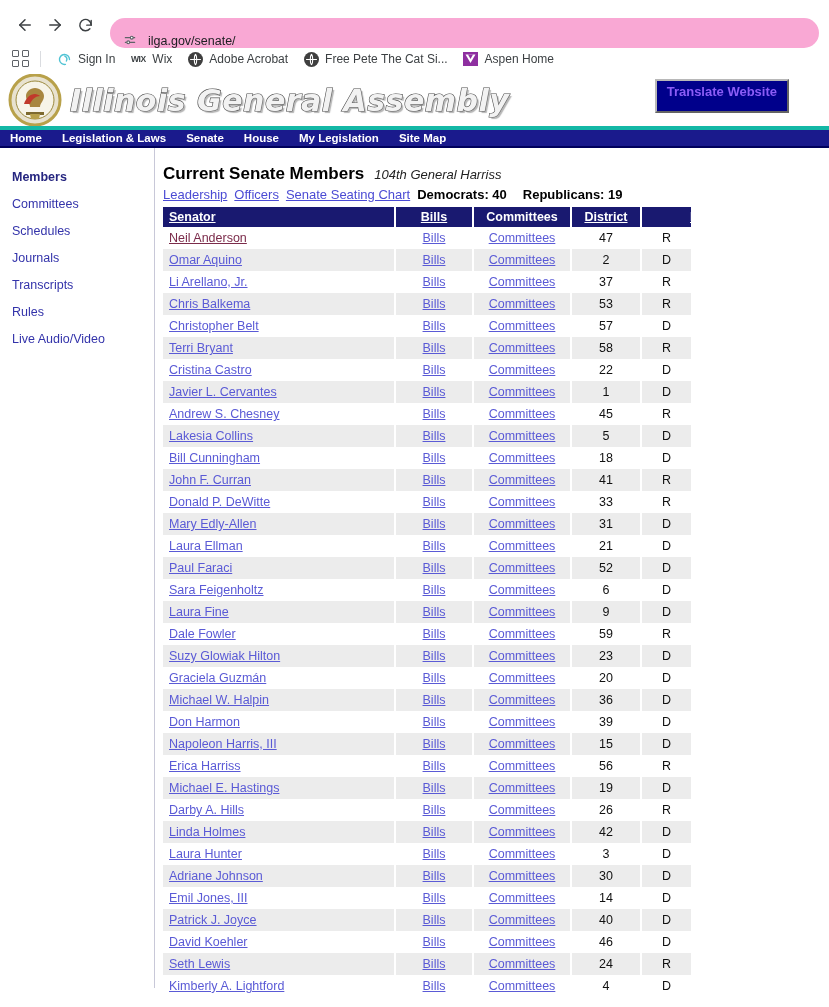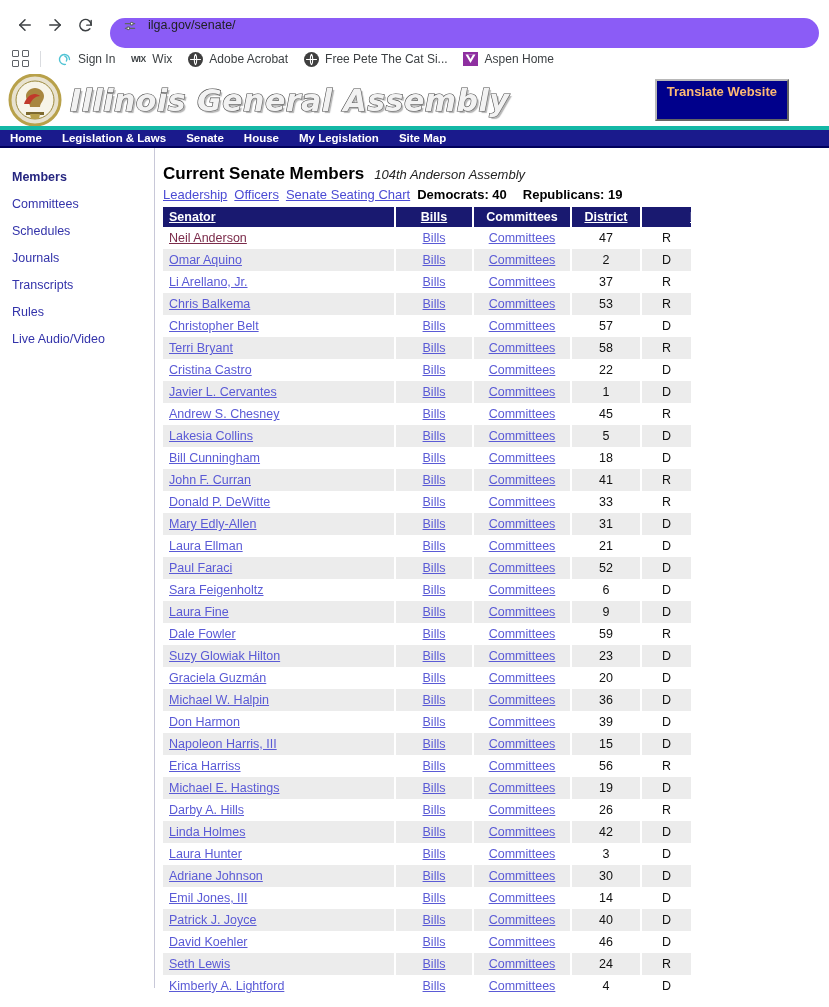--- a/index.html
+++ b/index.html
@@ -30,24 +30,24 @@
     font-size: 17px;
     border-radius: 50%;
     flex: 0 0 auto;
     line-height: 1;
   }
   .nav-btn svg { display:block; }
   #omnibox {
     flex: 1 1 auto;
     height: 30px;
     margin-left: 10px;
-    background: #8b5cf6;
+    background: #f9a8d4;
     border-radius: 16px;
     display: flex;
-    align-items: flex-start;
+    align-items: flex-end;
     padding: 0 12px;
     overflow: hidden;
     margin-top: 16px;
   }
   #site-settings-icon {
     width: 16px; height: 16px;
     flex: 0 0 auto;
     margin-right: 10px;
     display:flex; align-items:center; justify-content:center;
   }
@@ -157,24 +157,24 @@
     paint-order: stroke fill;
     text-shadow: 2px 2px 1px rgba(120,120,120,0.55);
     white-space: nowrap;
   }
   #translate-btn {
     position: absolute;
     right: 40px;
     top: 5px;
     background: #00008B;
     border: 2px outset #b8b8b8;
-    color: #fdba74;
+    color: #8b5cf6;
     font-size: 13px;
     font-weight: bold;
-    padding: 3px 10px 20px 10px;
+    padding: 3px 10px 12px 10px;
     white-space: nowrap;
   }
 
   #navbar {
     height: 22px;
     background: #1a1a8c;
     border-top: 4px solid #14b8a6;
     border-bottom: 2px solid #00005c;
     display: flex;
     align-items: center;
@@ -435,21 +435,21 @@
       <div class="side-item">Journals</div>
       <div class="side-item">Transcripts</div>
       <div class="side-item">Rules</div>
       <div class="side-item">Live Audio/Video</div>
     </div>
 
     <div id="main">
 
       <div id="title-row">
         <span id="page-heading">Current Senate Members</span>
-        <span id="assembly-label">104th Anderson Assembly</span>
+        <span id="assembly-label">104th General Harriss</span>
       </div>
 
       <div id="subnav-row">
         <a class="sublink" href="#">Leadership</a>
         <a class="sublink" href="#">Officers</a>
         <a class="sublink" href="#">Senate Seating Chart</a>
         <span class="count-label">Democrats: 40</span>
         <span class="count-label">Republicans: 19</span>
       </div>
 

